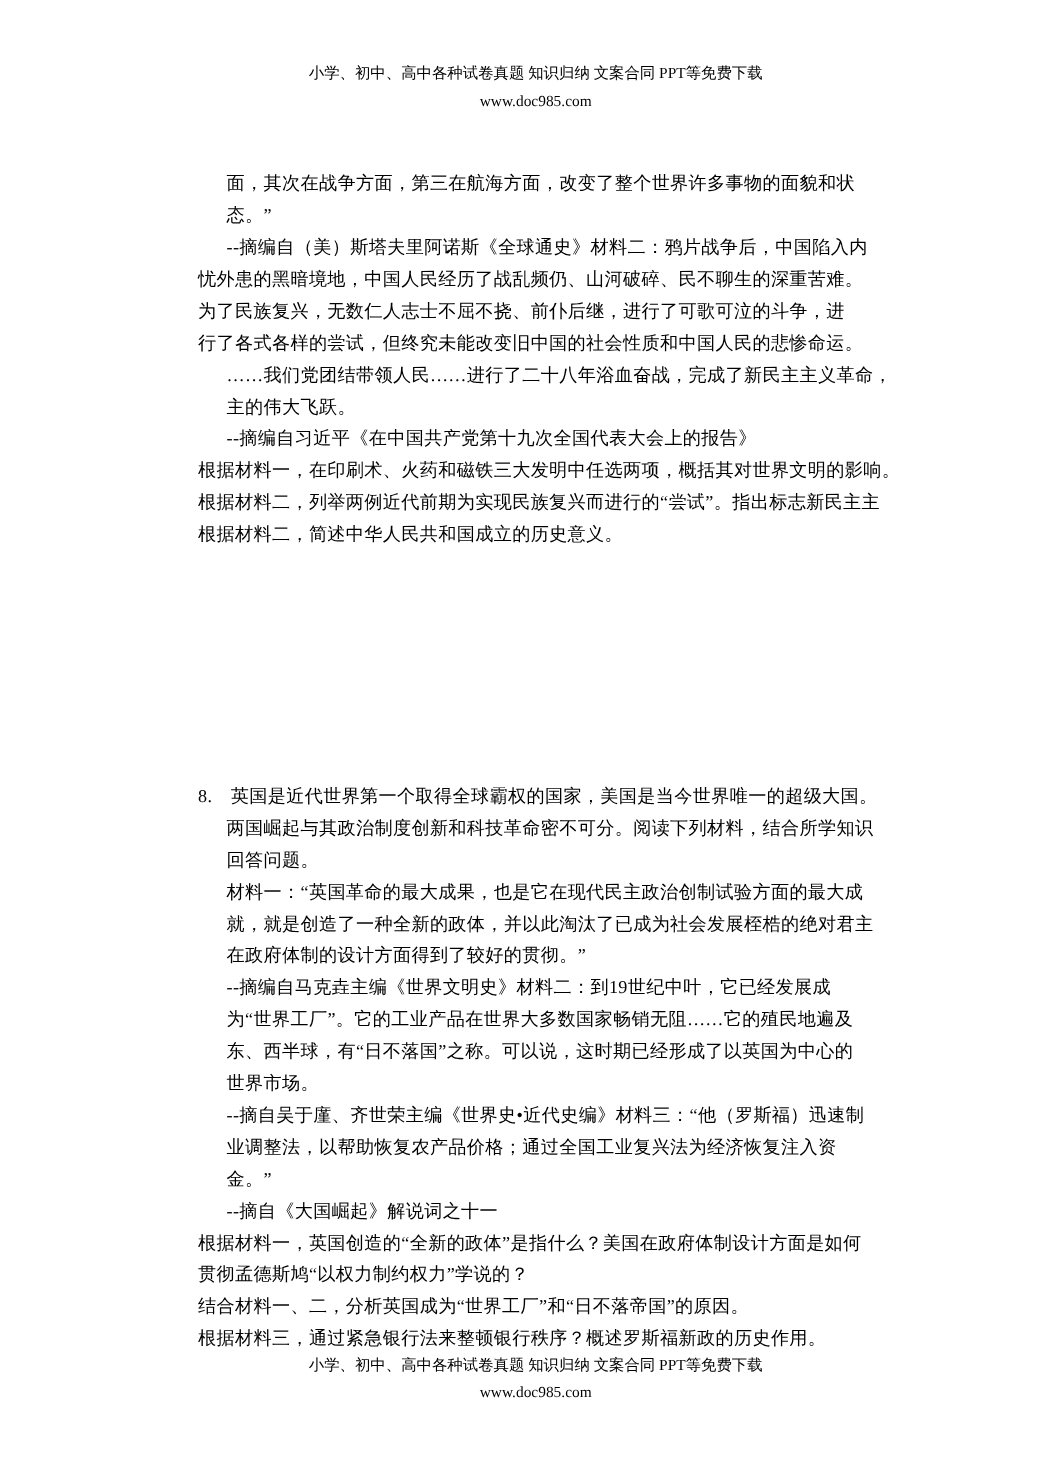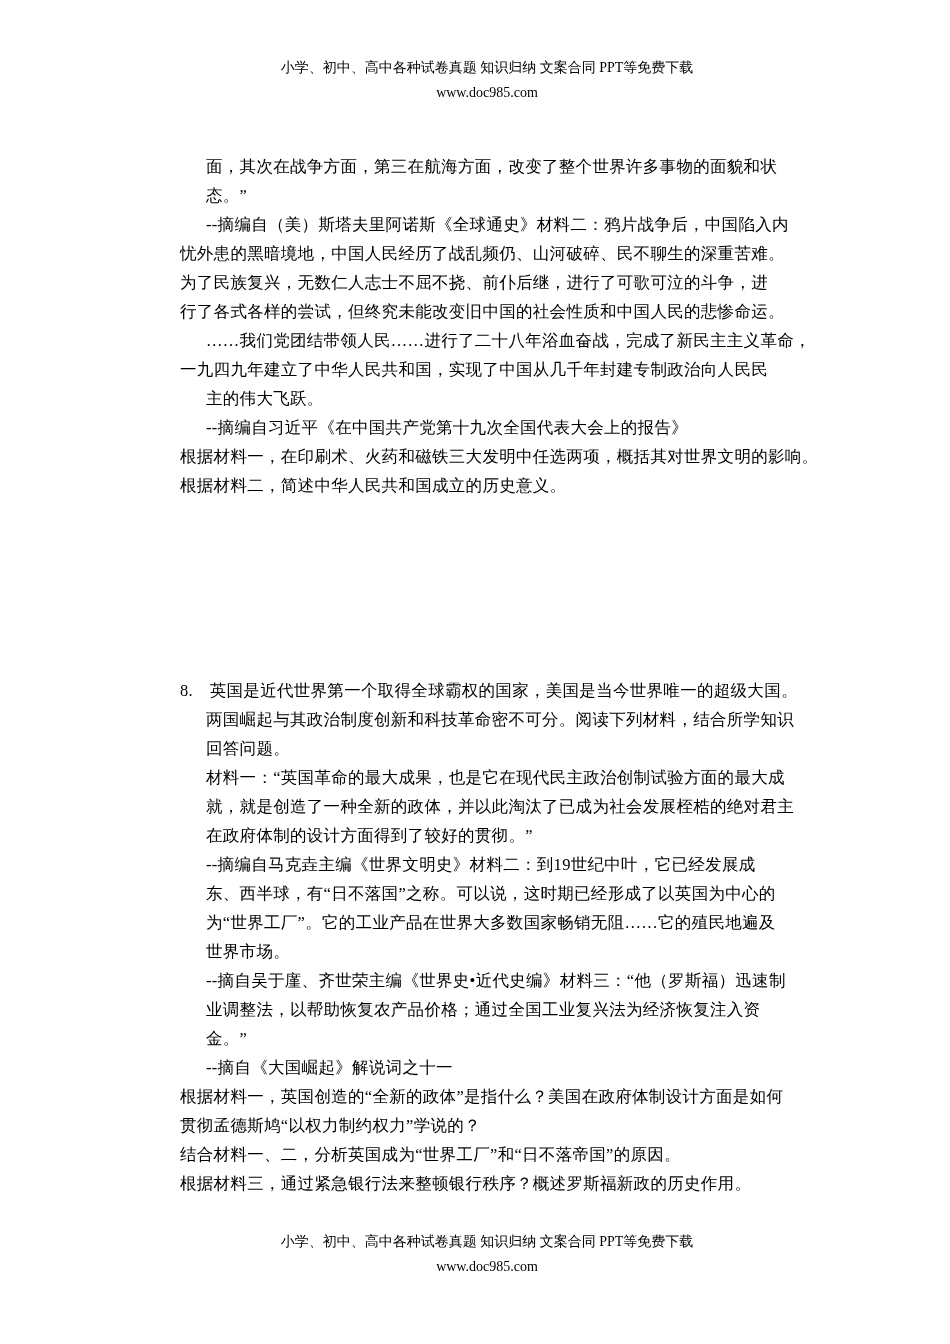--- a/index.html
+++ b/index.html
@@ -27,21 +27,21 @@
   .page-footer { top: 1211px; }
   .body-block {
     position: absolute;
     left: 160px;
     width: 655px;
     font-size: 16.5px;
     line-height: 25px;
     letter-spacing: 0.3px;
   }
   #block1 { top: 134px; }
-  #block2 { top: 658px; }
+  #block2 { top: 691px; }
   .line { white-space: nowrap; }
   .line.indent { padding-left: 26px; }
 </style>
 </head>
 <body>
 
 <div class="page">
 
   <div class="center-block page-header">
     <div>小学、初中、高中各种试卷真题 知识归纳 文案合同 PPT等免费下载</div>
@@ -49,37 +49,37 @@
   </div>
 
   <div class="body-block" id="block1">
       <div class="line indent">面，其次在战争方面，第三在航海方面，改变了整个世界许多事物的面貌和状</div>
       <div class="line indent">态。”</div>
       <div class="line indent">--摘编自（美）斯塔夫里阿诺斯《全球通史》材料二：鸦片战争后，中国陷入内</div>
       <div class="line">忧外患的黑暗境地，中国人民经历了战乱频仍、山河破碎、民不聊生的深重苦难。</div>
       <div class="line">为了民族复兴，无数仁人志士不屈不挠、前仆后继，进行了可歌可泣的斗争，进</div>
       <div class="line">行了各式各样的尝试，但终究未能改变旧中国的社会性质和中国人民的悲惨命运。</div>
       <div class="line indent">……我们党团结带领人民……进行了二十八年浴血奋战，完成了新民主主义革命，</div>
-      <div class="line">一九四九年建立了中华人民共和国，实现了中国从几千年封建专制政治向人民民</div>
       <div class="line indent">主的伟大飞跃。</div>
       <div class="line indent">--摘编自习近平《在中国共产党第十九次全国代表大会上的报告》</div>
       <div class="line">根据材料一，在印刷术、火药和磁铁三大发明中任选两项，概括其对世界文明的影响。</div>
+      <div class="line">根据材料二，列举两例近代前期为实现民族复兴而进行的“尝试”。指出标志新民主主</div>
       <div class="line">根据材料二，简述中华人民共和国成立的历史意义。</div>
     </div>
 
   <div class="body-block" id="block2">
       <div class="line">8.　英国是近代世界第一个取得全球霸权的国家，美国是当今世界唯一的超级大国。</div>
       <div class="line indent">两国崛起与其政治制度创新和科技革命密不可分。阅读下列材料，结合所学知识</div>
       <div class="line indent">回答问题。</div>
       <div class="line indent">材料一：“英国革命的最大成果，也是它在现代民主政治创制试验方面的最大成</div>
       <div class="line indent">就，就是创造了一种全新的政体，并以此淘汰了已成为社会发展桎梏的绝对君主</div>
       <div class="line indent">在政府体制的设计方面得到了较好的贯彻。”</div>
       <div class="line indent">--摘编自马克垚主编《世界文明史》材料二：到19世纪中叶，它已经发展成</div>
+      <div class="line indent">为“世界工厂”。它的工业产品在世界大多数国家畅销无阻……它的殖民地遍及</div>
       <div class="line indent">东、西半球，有“日不落国”之称。可以说，这时期已经形成了以英国为中心的</div>
-      <div class="line indent">为“世界工厂”。它的工业产品在世界大多数国家畅销无阻……它的殖民地遍及</div>
       <div class="line indent">世界市场。</div>
       <div class="line indent">--摘自吴于廑、齐世荣主编《世界史•近代史编》材料三：“他（罗斯福）迅速制</div>
       <div class="line indent">业调整法，以帮助恢复农产品价格；通过全国工业复兴法为经济恢复注入资</div>
       <div class="line indent">金。”</div>
       <div class="line indent">--摘自《大国崛起》解说词之十一</div>
       <div class="line">根据材料一，英国创造的“全新的政体”是指什么？美国在政府体制设计方面是如何</div>
       <div class="line">贯彻孟德斯鸠“以权力制约权力”学说的？</div>
       <div class="line">结合材料一、二，分析英国成为“世界工厂”和“日不落帝国”的原因。</div>
       <div class="line">根据材料三，通过紧急银行法来整顿银行秩序？概述罗斯福新政的历史作用。</div>
     </div>

